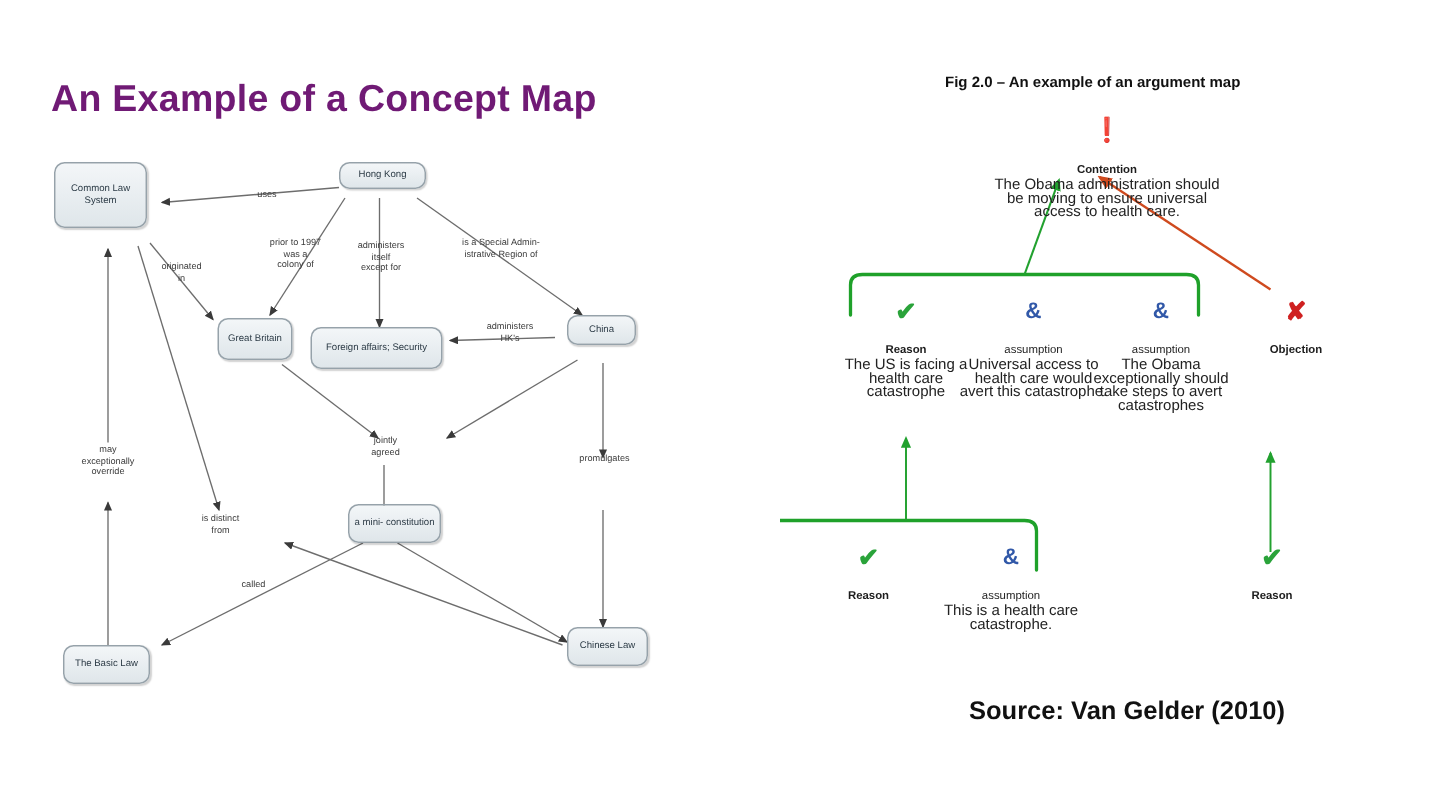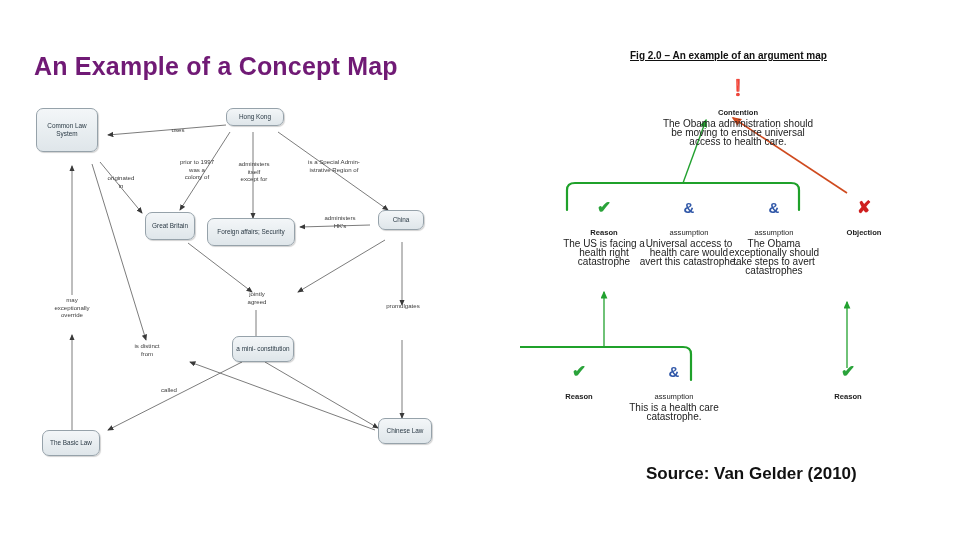--- a/index.html
+++ b/index.html
@@ -75,21 +75,20 @@
   }
 
   
   #argument-title {
     position: absolute;
     left: 630px;
     top: 50px;
     font-size: 10px;
     font-weight: bold;
     color: #111111;
-    text-decoration: underline;
     white-space: nowrap;
   }
   #argument-map {
     position: absolute;
     left: 520px;
     top: 80px;
     width: 440px;
     height: 400px;
   }
   #argument-map svg.am-lines {
@@ -273,21 +272,21 @@
 
     <div class="am-card" style="left:138px; top:-2px; width:160px;">
       <div class="am-icon bang">❗</div>
       <div class="am-kind">Contention</div>
       <div class="am-text">The Obama administration should be moving to ensure universal access to health care.</div>
     </div>
 
     <div class="am-card" style="left:32px; top:118px; width:104px;">
       <div class="am-icon check">✔</div>
       <div class="am-kind">Reason</div>
-      <div class="am-text">The US is facing a health right catastrophe</div>
+      <div class="am-text">The US is facing a health care catastrophe</div>
     </div>
 
     <div class="am-card" style="left:118px; top:118px; width:102px;">
       <div class="am-icon amp">&amp;</div>
       <div class="am-kind lower">assumption</div>
       <div class="am-text">Universal access to health care would avert this catastrophe.</div>
     </div>
 
     <div class="am-card" style="left:199px; top:118px; width:110px;">
       <div class="am-icon amp">&amp;</div>

